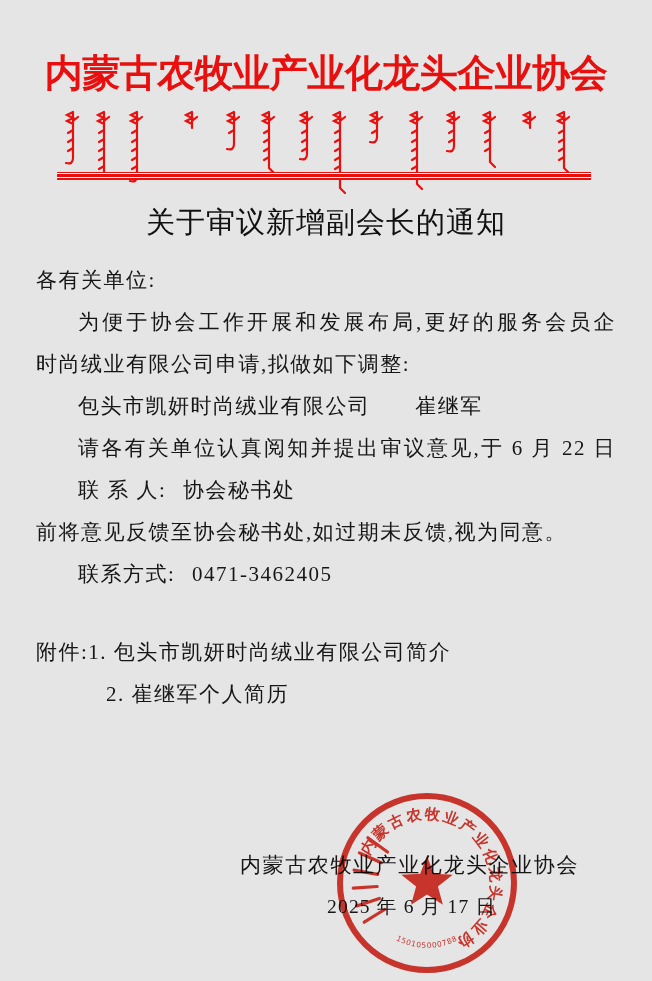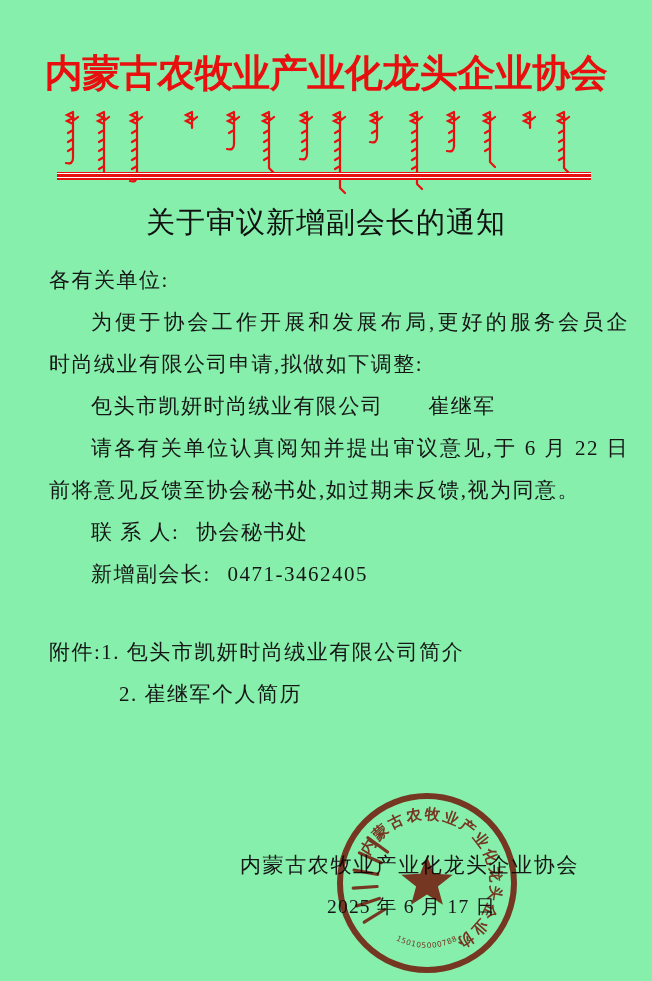--- a/index.html
+++ b/index.html
@@ -1,17 +1,17 @@
 <!DOCTYPE html>
 <html><head>
 <meta charset="utf-8">
 <style>
   html,body{margin:0;padding:0;background:#ffffff;}
   .page{
-    position:relative;width:652px;height:981px;background:#86efac;overflow:hidden;
+    position:relative;width:652px;height:981px;background:#e5e5e5;overflow:hidden;
     font-family:"Liberation Serif","DejaVu Serif",serif;color:#1a1a1a;
   }
   
   .letterhead-title{
     position:absolute;top:50px;left:0;width:652px;text-align:center;
     font-size:38px;font-weight:bold;color:#e8100f;letter-spacing:-0.5px;
     line-height:46px;white-space:nowrap;
   }
   .mongolian-row{position:absolute;top:110px;left:0;width:652px;height:88px;}
   .red-rule{
@@ -22,21 +22,21 @@
       #e8100f 2.5px,#e8100f 5.5px,
       #ffffff 5.5px,#ffffff 6.5px,
       #e8100f 6.5px,#e8100f 8px);
   }
   
   .doc-title{
     position:absolute;top:203px;left:0;width:652px;text-align:center;
     font-size:29px;font-weight:normal;letter-spacing:1px;color:#111;
   }
   .body-block{
-    position:absolute;top:259px;left:49px;width:580px;
+    position:absolute;top:259px;left:36px;width:580px;
     font-size:21px;letter-spacing:1.5px;color:#161616;
   }
   .line{min-height:42px;line-height:42px;}
   .line.indent{text-indent:2em;}
   .line.full{text-align:justify;text-align-last:justify;}
   .line.bold{font-weight:bold;}
   .spacer{height:36px;}
   .person-gap{margin-left:38px;}
   .label-gap{margin-right:10px;}
   .attach-item2{padding-left:70px;}
@@ -74,27 +74,27 @@
 
   <div class="body-block">
     <div class="line">各有关单位:</div>
     <div class="line indent full">为便于协会工作开展和发展布局,更好的服务会员企</div>
     <div class="line">时尚绒业有限公司申请,拟做如下调整:</div>
     <div class="line indent">
       <span>包头市凯妍时尚绒业有限公司</span>
       <span class="person-gap">崔继军</span>
     </div>
     <div class="line indent full">请各有关单位认真阅知并提出审议意见,于 6 月 22 日</div>
-    <div class="line">前将意见反馈至协会秘书处,如过期未反馈,视为同意。</div>
     <div class="line indent">
       <span class="label-gap">联 系 人:</span>
       <span>协会秘书处</span>
     </div>
+    <div class="line">前将意见反馈至协会秘书处,如过期未反馈,视为同意。</div>
     <div class="line indent">
-      <span class="label-gap">新增副会长:</span>
+      <span class="label-gap">联系方式:</span>
       <span>0471-3462405</span>
     </div>
     <div class="spacer"></div>
     <div class="line">
       <span>附件:</span><span>1. 包头市凯妍时尚绒业有限公司简介</span>
     </div>
     <div class="line attach-item2">
       <span>2. 崔继军个人简历</span>
     </div>
   </div>

